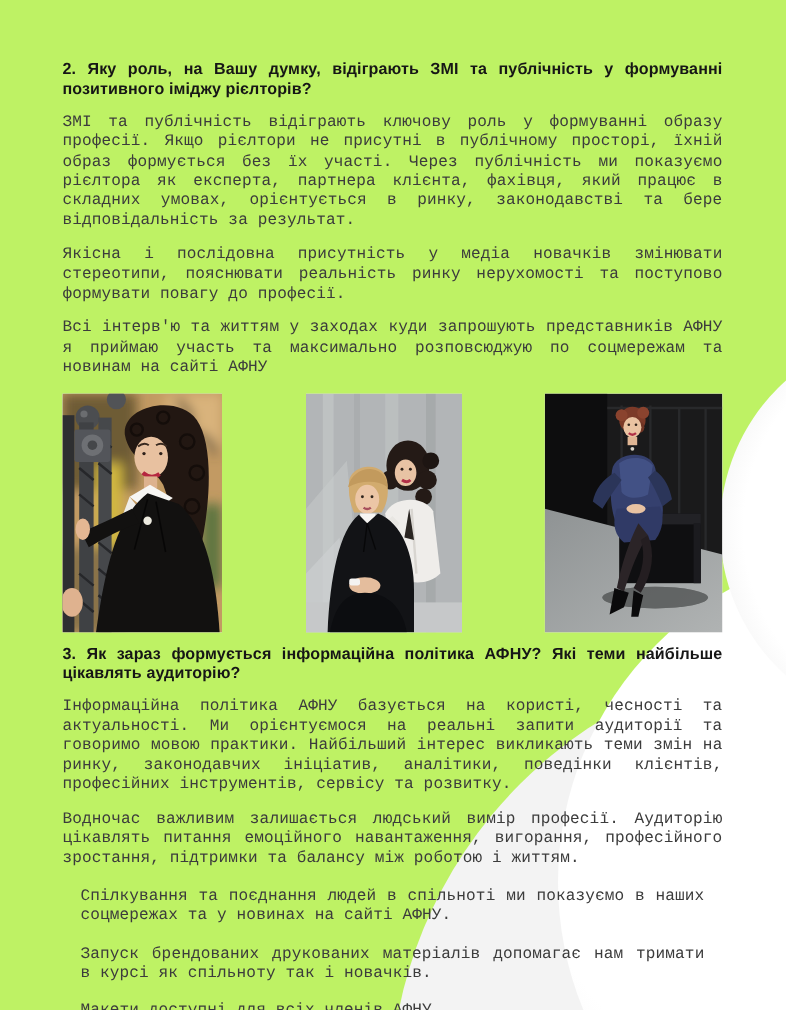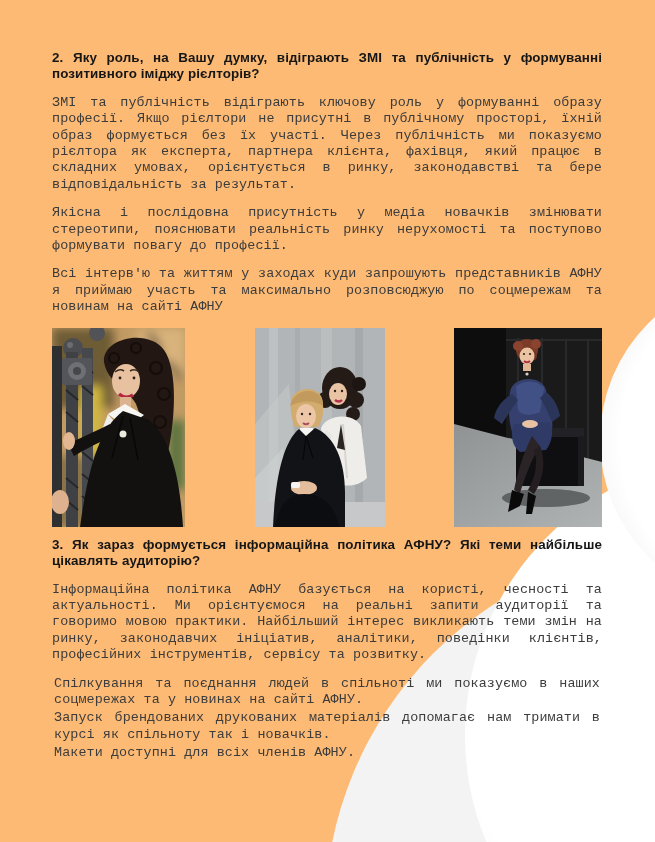--- a/index.html
+++ b/index.html
@@ -1,18 +1,18 @@
 <!DOCTYPE html>
 <html lang="uk"><head>
 <meta charset="utf-8">
 <style>
   html,body{margin:0;padding:0;background:#ffffff;}
   .page{
     position:relative; width:655px; height:842px; overflow:hidden;
-    background:#fdba74;
+    background:#bef264;
     font-family:"Liberation Sans", sans-serif;
   }
   
   .deco{position:absolute; border-radius:50%; pointer-events:none; z-index:0;}
   .deco-big{
     width:740px; height:740px; left:325px; top:545px;
     background:radial-gradient(circle at 40% 28%, #f3f3f3 50%, #e9e9e9 64%, #ffffff 71%, #ffffff 100%);
   }
   .deco-mid{
     width:560px; height:560px; left:465px; top:455px;
@@ -24,21 +24,21 @@
   }
   .content{position:relative; z-index:1; padding:50px 53px 0 52px;}
   .question-heading{
     margin:0 0 12px; font-size:13.4px; line-height:16.4px; letter-spacing:.1px;
     font-weight:700; color:#161616; text-align:justify;
   }
   .body-par{
     margin:0 0 12px; font-size:13.4px; line-height:16.4px; letter-spacing:.1px;
     color:#3c3c3c; text-align:justify;font-family:Liberation Mono, monospace;
   }
-  .tail .body-par{margin:2px;}
+  .tail .body-par{margin:15px;}
   .photo-row{display:flex; justify-content:space-between; align-items:flex-start; margin:3px 0 10px;}
   figure.photo{margin:0; padding:0; overflow:hidden; background:#ddd;}
   .photo-1{width:133px; height:199px;}
   .photo-2{width:130px; height:199px;}
   .photo-3{width:148px; height:199px;}
   figure.photo svg{display:block; width:100%; height:100%;}
 </style>
 </head>
 <body>
 
@@ -200,20 +200,21 @@
             <path d="M58 162 L70 166 L66 178 L54 184 Z" fill="#0a0a0b"></path>
             <path d="M74 164 L82 168 L78 186 L72 186 Z" fill="#0a0a0b"></path>
           </g>
         </svg>
       </figure>
 
     </div>
 
     <h2 class="question-heading">3. Як зараз формується інформаційна політика АФНУ? Які теми найбільше цікавлять аудиторію?</h2>
     <p class="body-par">Інформаційна політика АФНУ базується на користі, чесності та актуальності. Ми орієнтуємося на реальні запити аудиторії та говоримо мовою практики. Найбільший інтерес викликають теми змін на ринку, законодавчих ініціатив, аналітики, поведінки клієнтів, професійних інструментів, сервісу та розвитку.</p>
+    <p class="body-par">Водночас важливим залишається людський вимір професії. Аудиторію цікавлять питання емоційного навантаження, вигорання, професійного зростання, підтримки та балансу між роботою і життям.</p>
 
     <div class="tail">
       <p class="body-par">Спілкування та поєднання людей в спільноті ми показуємо в наших соцмережах та у новинах на сайті АФНУ.</p>
       <p class="body-par">Запуск брендованих друкованих матеріалів допомагає нам тримати в курсі як спільноту так і новачків.</p>
       <p class="body-par">Макети доступні для всіх членів АФНУ.</p>
     </div>
 
   </main>
 </div>
 

